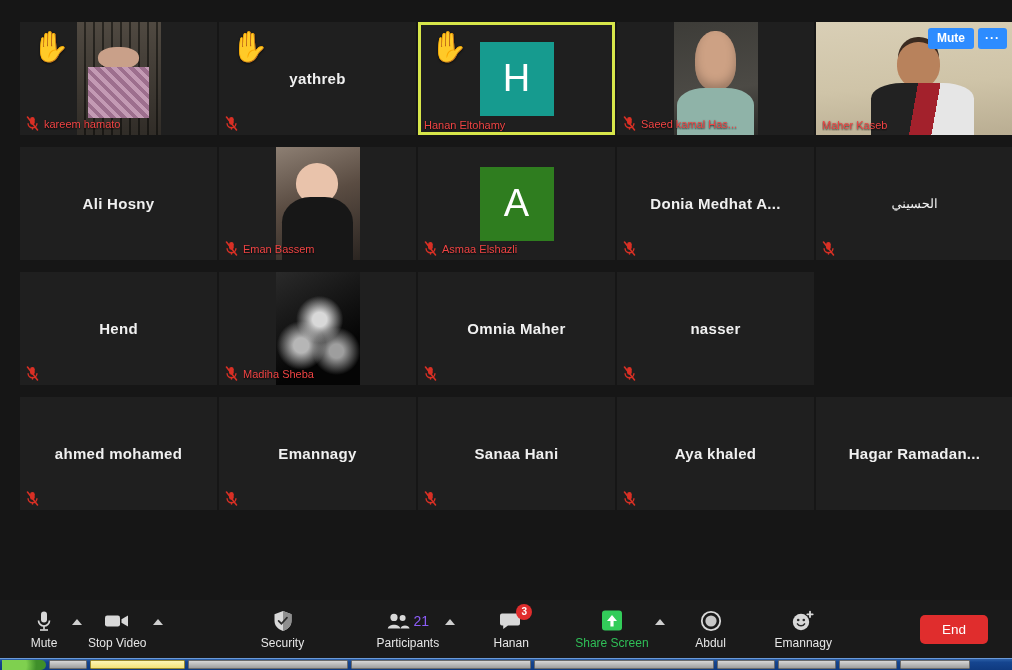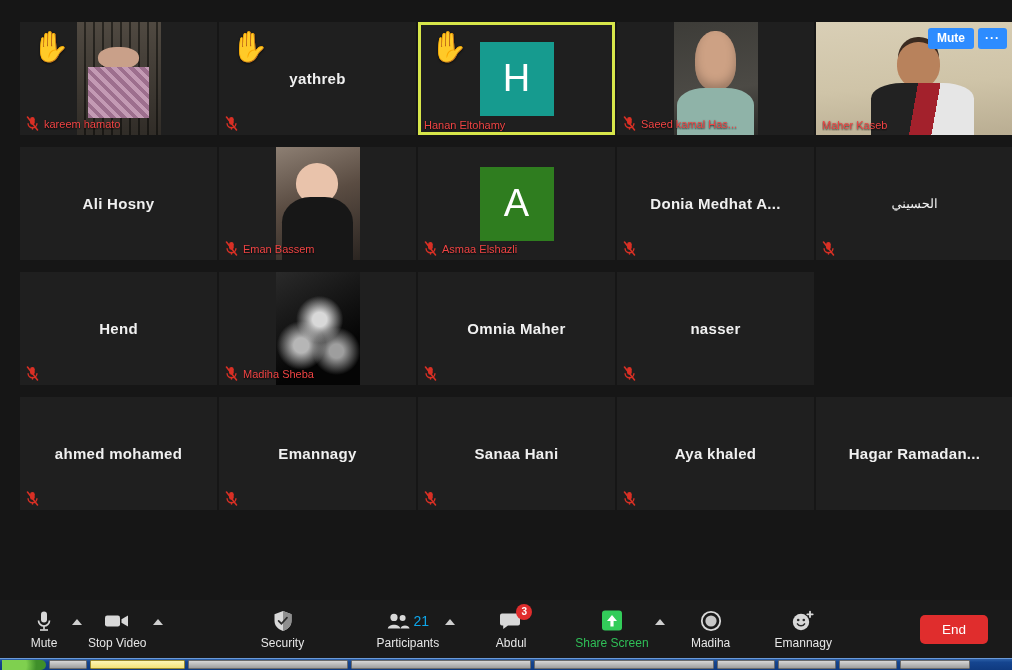--- a/index.html
+++ b/index.html
@@ -278,21 +278,21 @@
     color: #fff;
     font-size: 10px;
     font-weight: bold;
     min-width: 16px; height: 16px;
     line-height: 16px;
     text-align: center;
     border-radius: 8px;
     padding: 0 3px;
   }
   .participants-count {
-    color: #0ea5e9;
+    color: #8b5cf6;
     font-size: 14px;
     margin-left: 3px;
   }
   .tb-spacer { flex: 1 1 auto; }
   .btn-end {
     background: #e02d2d;
     color: #ffffff;
     font-size: 13.5px;
     font-weight: normal;
     padding: 7px 22px;
@@ -612,21 +612,21 @@
 
     <div style="width:28px"></div>
 
     <div class="tb-item">
       <div class="tb-icon">
         <svg width="22" height="20" viewBox="0 0 22 20">
           <path d="M2 2.5 H18 A2 2 0 0 1 20 4.5 V12.5 A2 2 0 0 1 18 14.5 H8 L3.2 18 V14.5 H2 A2 2 0 0 1 0 12.5 V4.5 A2 2 0 0 1 2 2.5 Z" fill="#d8d8d8"></path>
         </svg>
         <span class="count-badge">3</span>
       </div>
-      <div class="tb-label">Abdul</div>
+      <div class="tb-label">Hanan</div>
     </div>
 
     <div style="width:34px"></div>
 
     <div class="tb-item tb-green">
       <div class="tb-icon">
         <svg width="26" height="24" viewBox="0 0 26 24">
           <rect x="3" y="1.5" width="20" height="20" rx="3" fill="#33cc5a"></rect>
           <path d="M13 6 L18 12 H14.6 V17.5 H11.4 V12 H8 Z" fill="#ffffff"></path>
         </svg>
@@ -637,21 +637,21 @@
 
     <div style="width:18px"></div>
 
     <div class="tb-item">
       <div class="tb-icon">
         <svg width="22" height="22" viewBox="0 0 22 22">
           <circle cx="11" cy="11" r="9.2" fill="none" stroke="#d8d8d8" stroke-width="1.8"></circle>
           <circle cx="11" cy="11" r="5.6" fill="#c7c7c7"></circle>
         </svg>
       </div>
-      <div class="tb-label">Madiha</div>
+      <div class="tb-label">Abdul</div>
     </div>
 
     <div style="width:34px"></div>
 
     <div class="tb-item">
       <div class="tb-icon">
         <svg width="24" height="22" viewBox="0 0 24 22">
           <circle cx="10" cy="12" r="8.2" fill="#d8d8d8"></circle>
           <circle cx="7.2" cy="10" r="1.3" fill="#2b2b2b"></circle>
           <circle cx="12.8" cy="10" r="1.3" fill="#2b2b2b"></circle>

